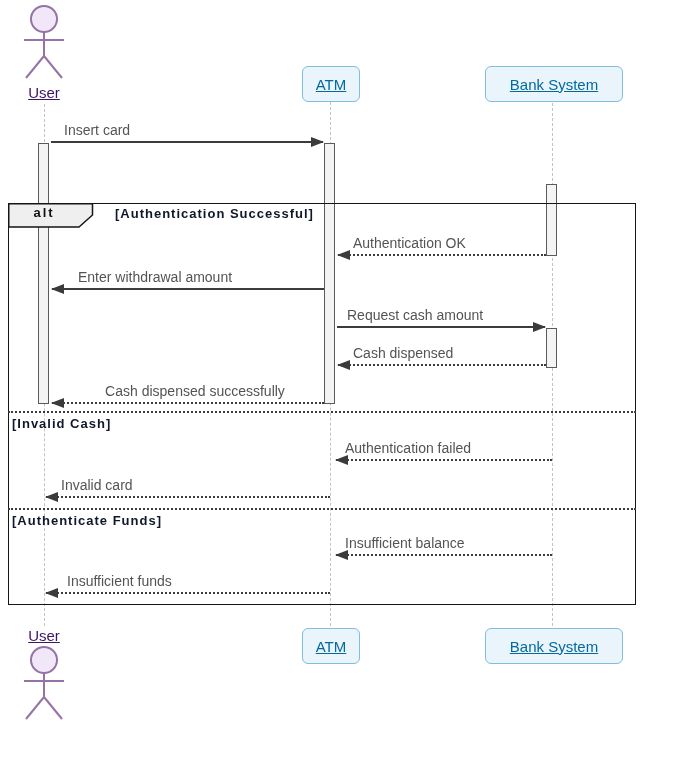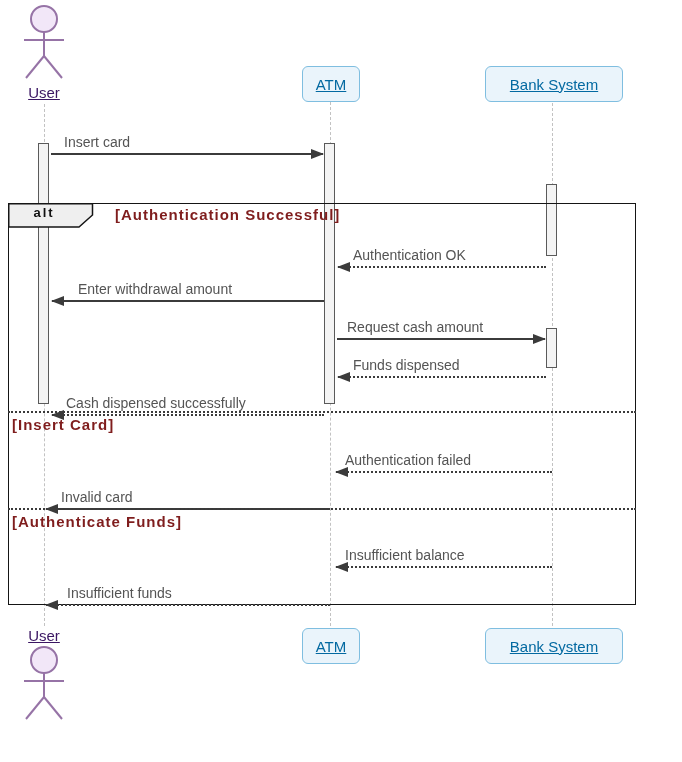--- a/index.html
+++ b/index.html
@@ -21,24 +21,24 @@
   
   .actor-label{position:absolute;color:#3b1663;font-size:15px;text-decoration:underline;text-align:center;z-index:4;white-space:nowrap;}
   .actor-fig{position:absolute;z-index:4;}
   
   .frame{position:absolute;border:1.5px solid #151515;box-sizing:border-box;z-index:3;background:transparent;}
   .frame-op{position:absolute;z-index:5;}
   .frame-op .op-text{
     position:absolute;left:0;top:2px;width:72px;text-align:center;
     font-weight:700;font-size:13px;letter-spacing:2px;color:#111;
   }
-  .guard{position:absolute;font-weight:700;font-size:15px;letter-spacing:1px;color:#7f1d1d;z-index:5;white-space:nowrap;}
+  .guard{position:absolute;font-weight:700;font-size:13px;letter-spacing:1px;color:#0f172a;z-index:5;white-space:nowrap;}
   .divider{position:absolute;height:0;border-top:2px dotted #3a3a3a;z-index:4;}
   
-  .message{position:absolute;height:21px;z-index:5;margin-top:12px;}
+  .message{position:absolute;height:21px;z-index:5;}
   .message .msg-label{
     display:block;font-size:14px;color:#545454;line-height:16px;white-space:nowrap;
   }
   .msg-line{position:absolute;left:0;right:0;bottom:0;height:0;}
   .msg-line.solid{border-top:2px solid #3b3b3b;}
   .msg-line.dotted{border-top:2px dotted #3b3b3b;}
   .arrowhead{position:absolute;bottom:-4px;width:0;height:0;z-index:6;}
   .arrowhead.right{right:-1px;border-left:13px solid #3b3b3b;border-top:5px solid transparent;border-bottom:5px solid transparent;}
   .arrowhead.left{left:-1px;border-right:13px solid #3b3b3b;border-top:5px solid transparent;border-bottom:5px solid transparent;}
 </style>
@@ -77,21 +77,21 @@
   <div class="frame" style="left:8px;top:203px;width:628px;height:402px;"></div>
   <div class="frame-op" style="left:8px;top:203px;">
     <svg width="86" height="25" viewBox="0 0 86 25">
       <polygon points="0.75,0.75 84.5,0.75 84.5,12 71,24 0.75,24" fill="#efefef" stroke="#151515" stroke-width="1.5"></polygon>
     </svg>
     <span class="op-text">alt</span>
   </div>
   <div class="guard" style="left:115px;top:206px;">[Authentication Successful]</div>
 
   <div class="divider" style="left:8px;top:411px;width:628px;"></div>
-  <div class="guard" style="left:12px;top:416px;">[Insert Card]</div>
+  <div class="guard" style="left:12px;top:416px;">[Invalid Cash]</div>
 
   <div class="divider" style="left:8px;top:508px;width:628px;"></div>
   <div class="guard" style="left:12px;top:513px;">[Authenticate Funds]</div>
 
   <div class="message" style="left:51px;top:122px;width:272px;">
     <span class="msg-label" style="margin-left:13px;">Insert card</span>
     <div class="msg-line solid"></div>
     <div class="arrowhead right"></div>
   </div>
 
@@ -108,27 +108,27 @@
     <div class="arrowhead left"></div>
   </div>
 
   <div class="message" style="left:337px;top:307px;width:208px;">
     <span class="msg-label" style="margin-left:10px;">Request cash amount</span>
     <div class="msg-line solid"></div>
     <div class="arrowhead right"></div>
   </div>
 
   <div class="message" style="left:338px;top:345px;width:208px;">
-    <span class="msg-label" style="margin-left:15px;">Funds dispensed</span>
+    <span class="msg-label" style="margin-left:15px;">Cash dispensed</span>
     <div class="msg-line dotted"></div>
     <div class="arrowhead left"></div>
   </div>
 
   <div class="message" style="left:52px;top:383px;width:272px;">
-    <span class="msg-label" style="margin-left:14px;">Cash dispensed successfully</span>
+    <span class="msg-label" style="margin-left:14px;text-align:center;">Cash dispensed successfully</span>
     <div class="msg-line dotted"></div>
     <div class="arrowhead left"></div>
   </div>
 
   <div class="message" style="left:336px;top:440px;width:216px;">
     <span class="msg-label" style="margin-left:9px;">Authentication failed</span>
     <div class="msg-line dotted"></div>
     <div class="arrowhead left"></div>
   </div>
 

